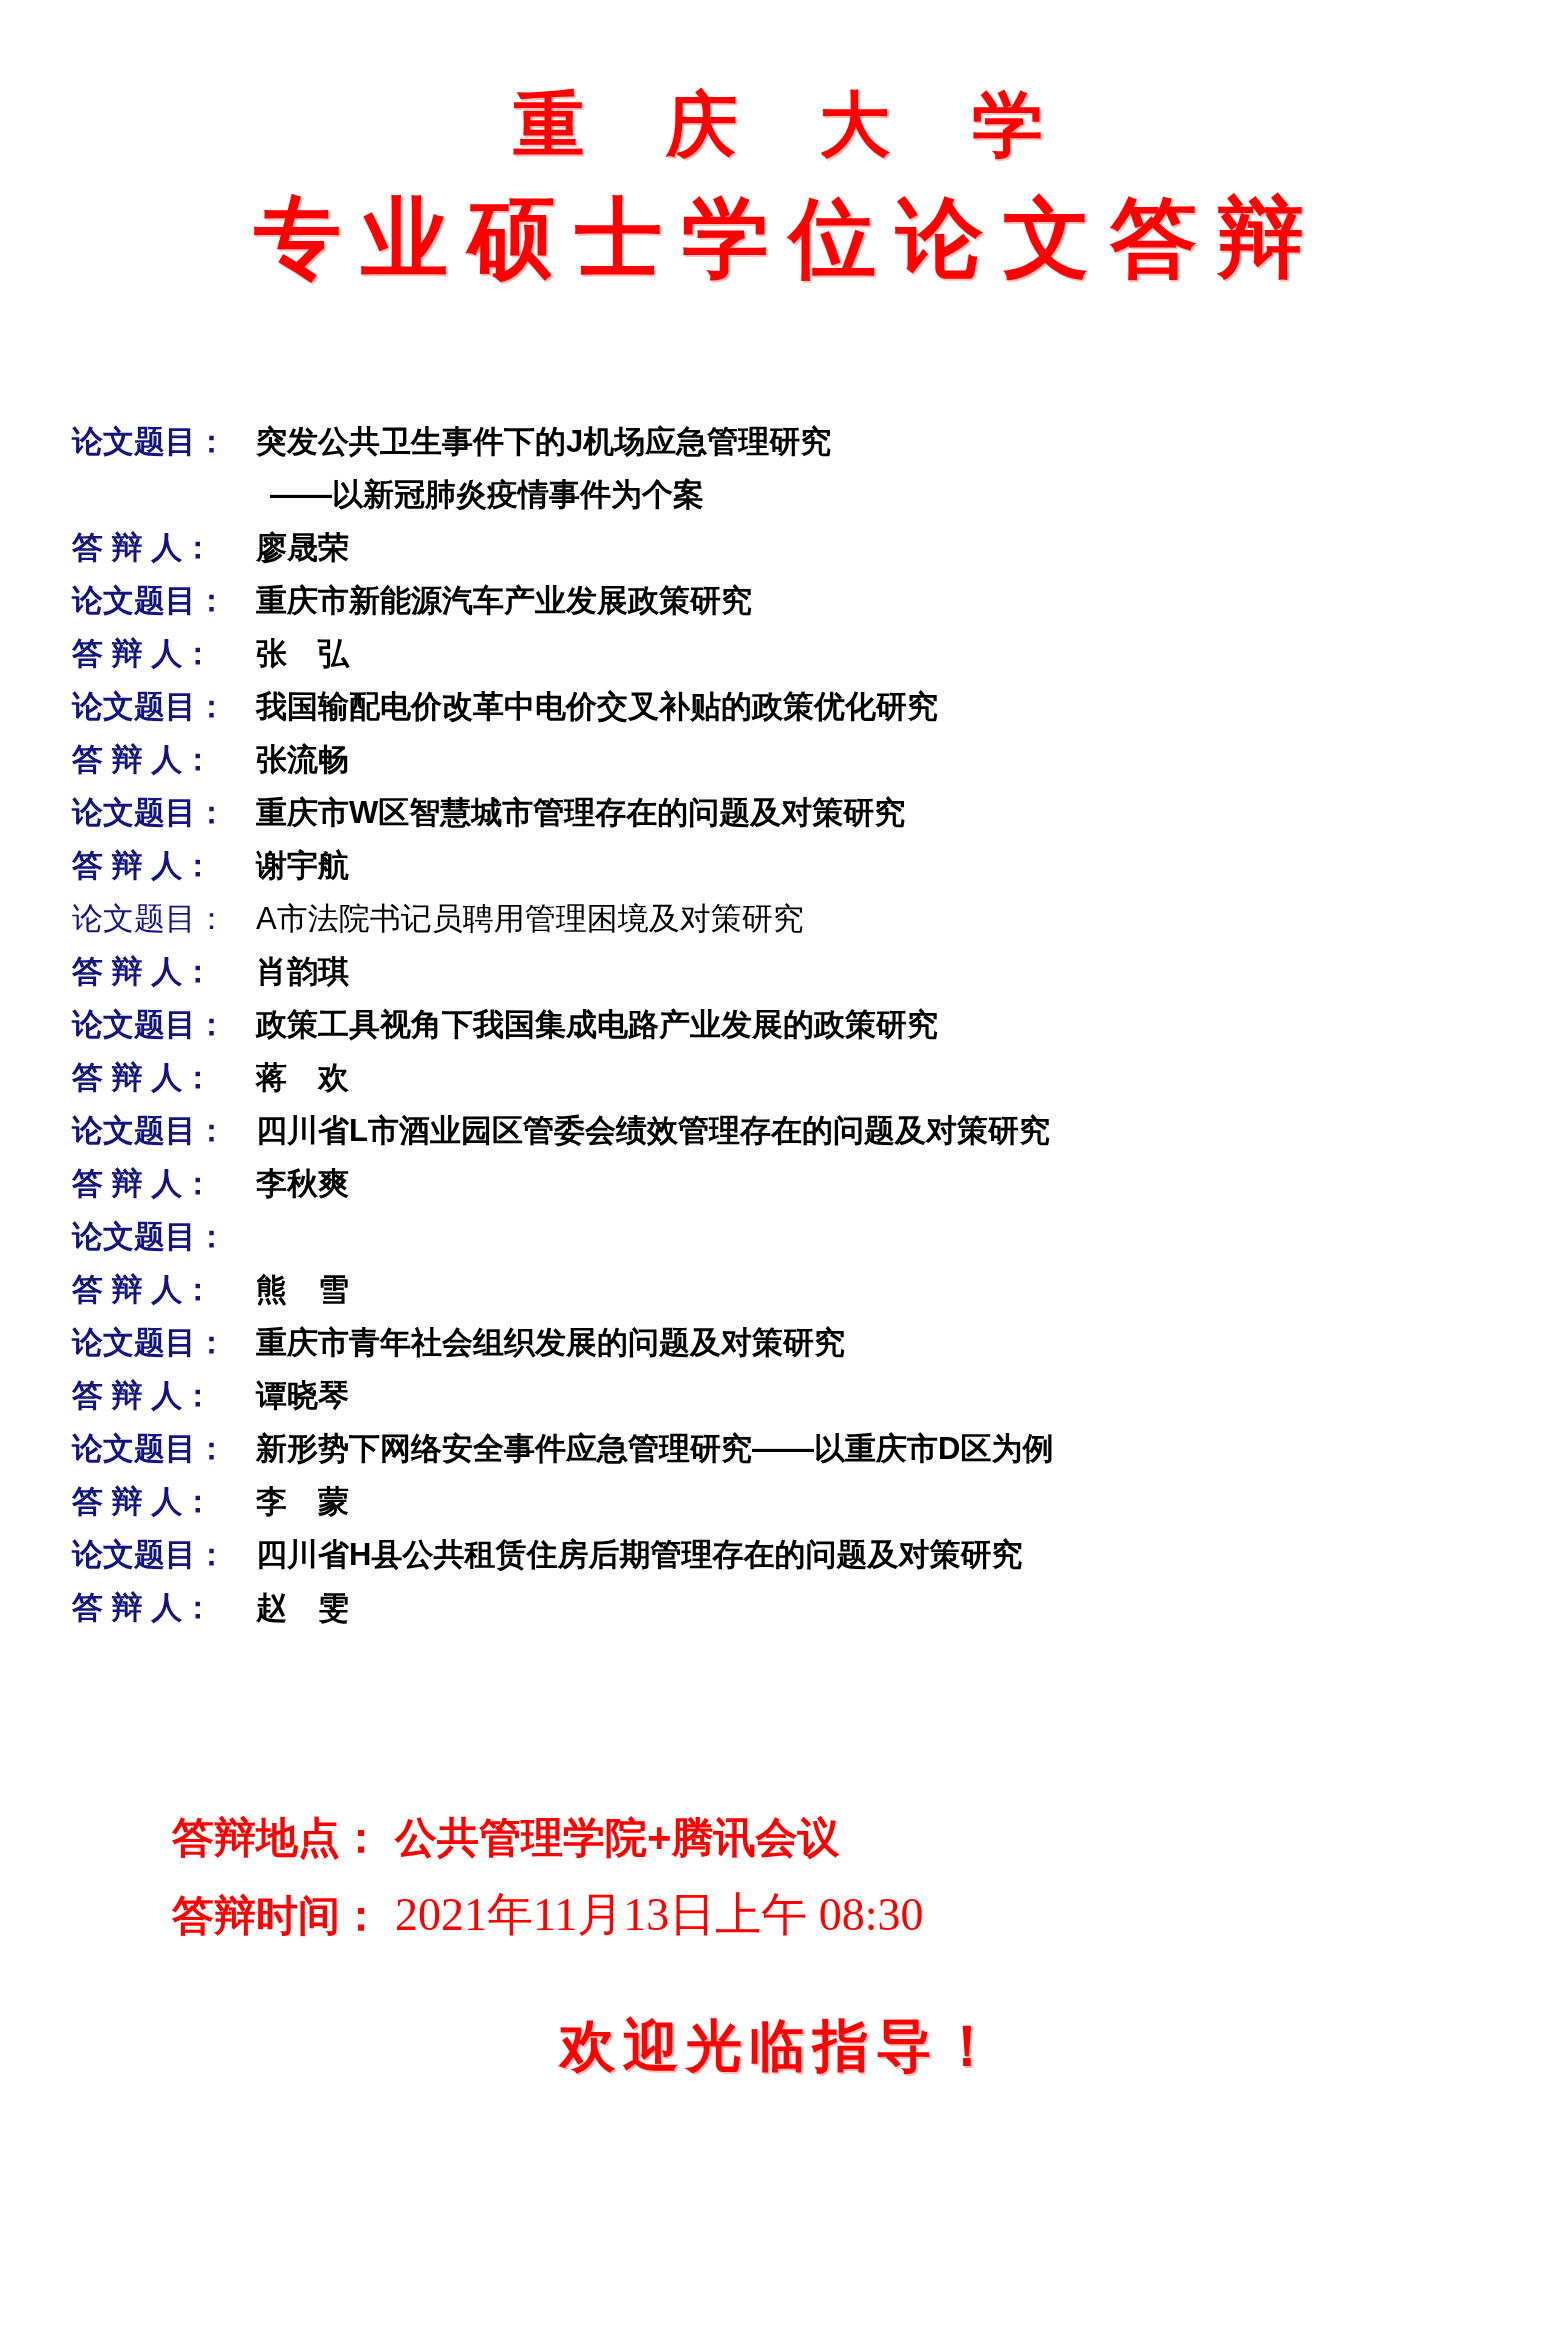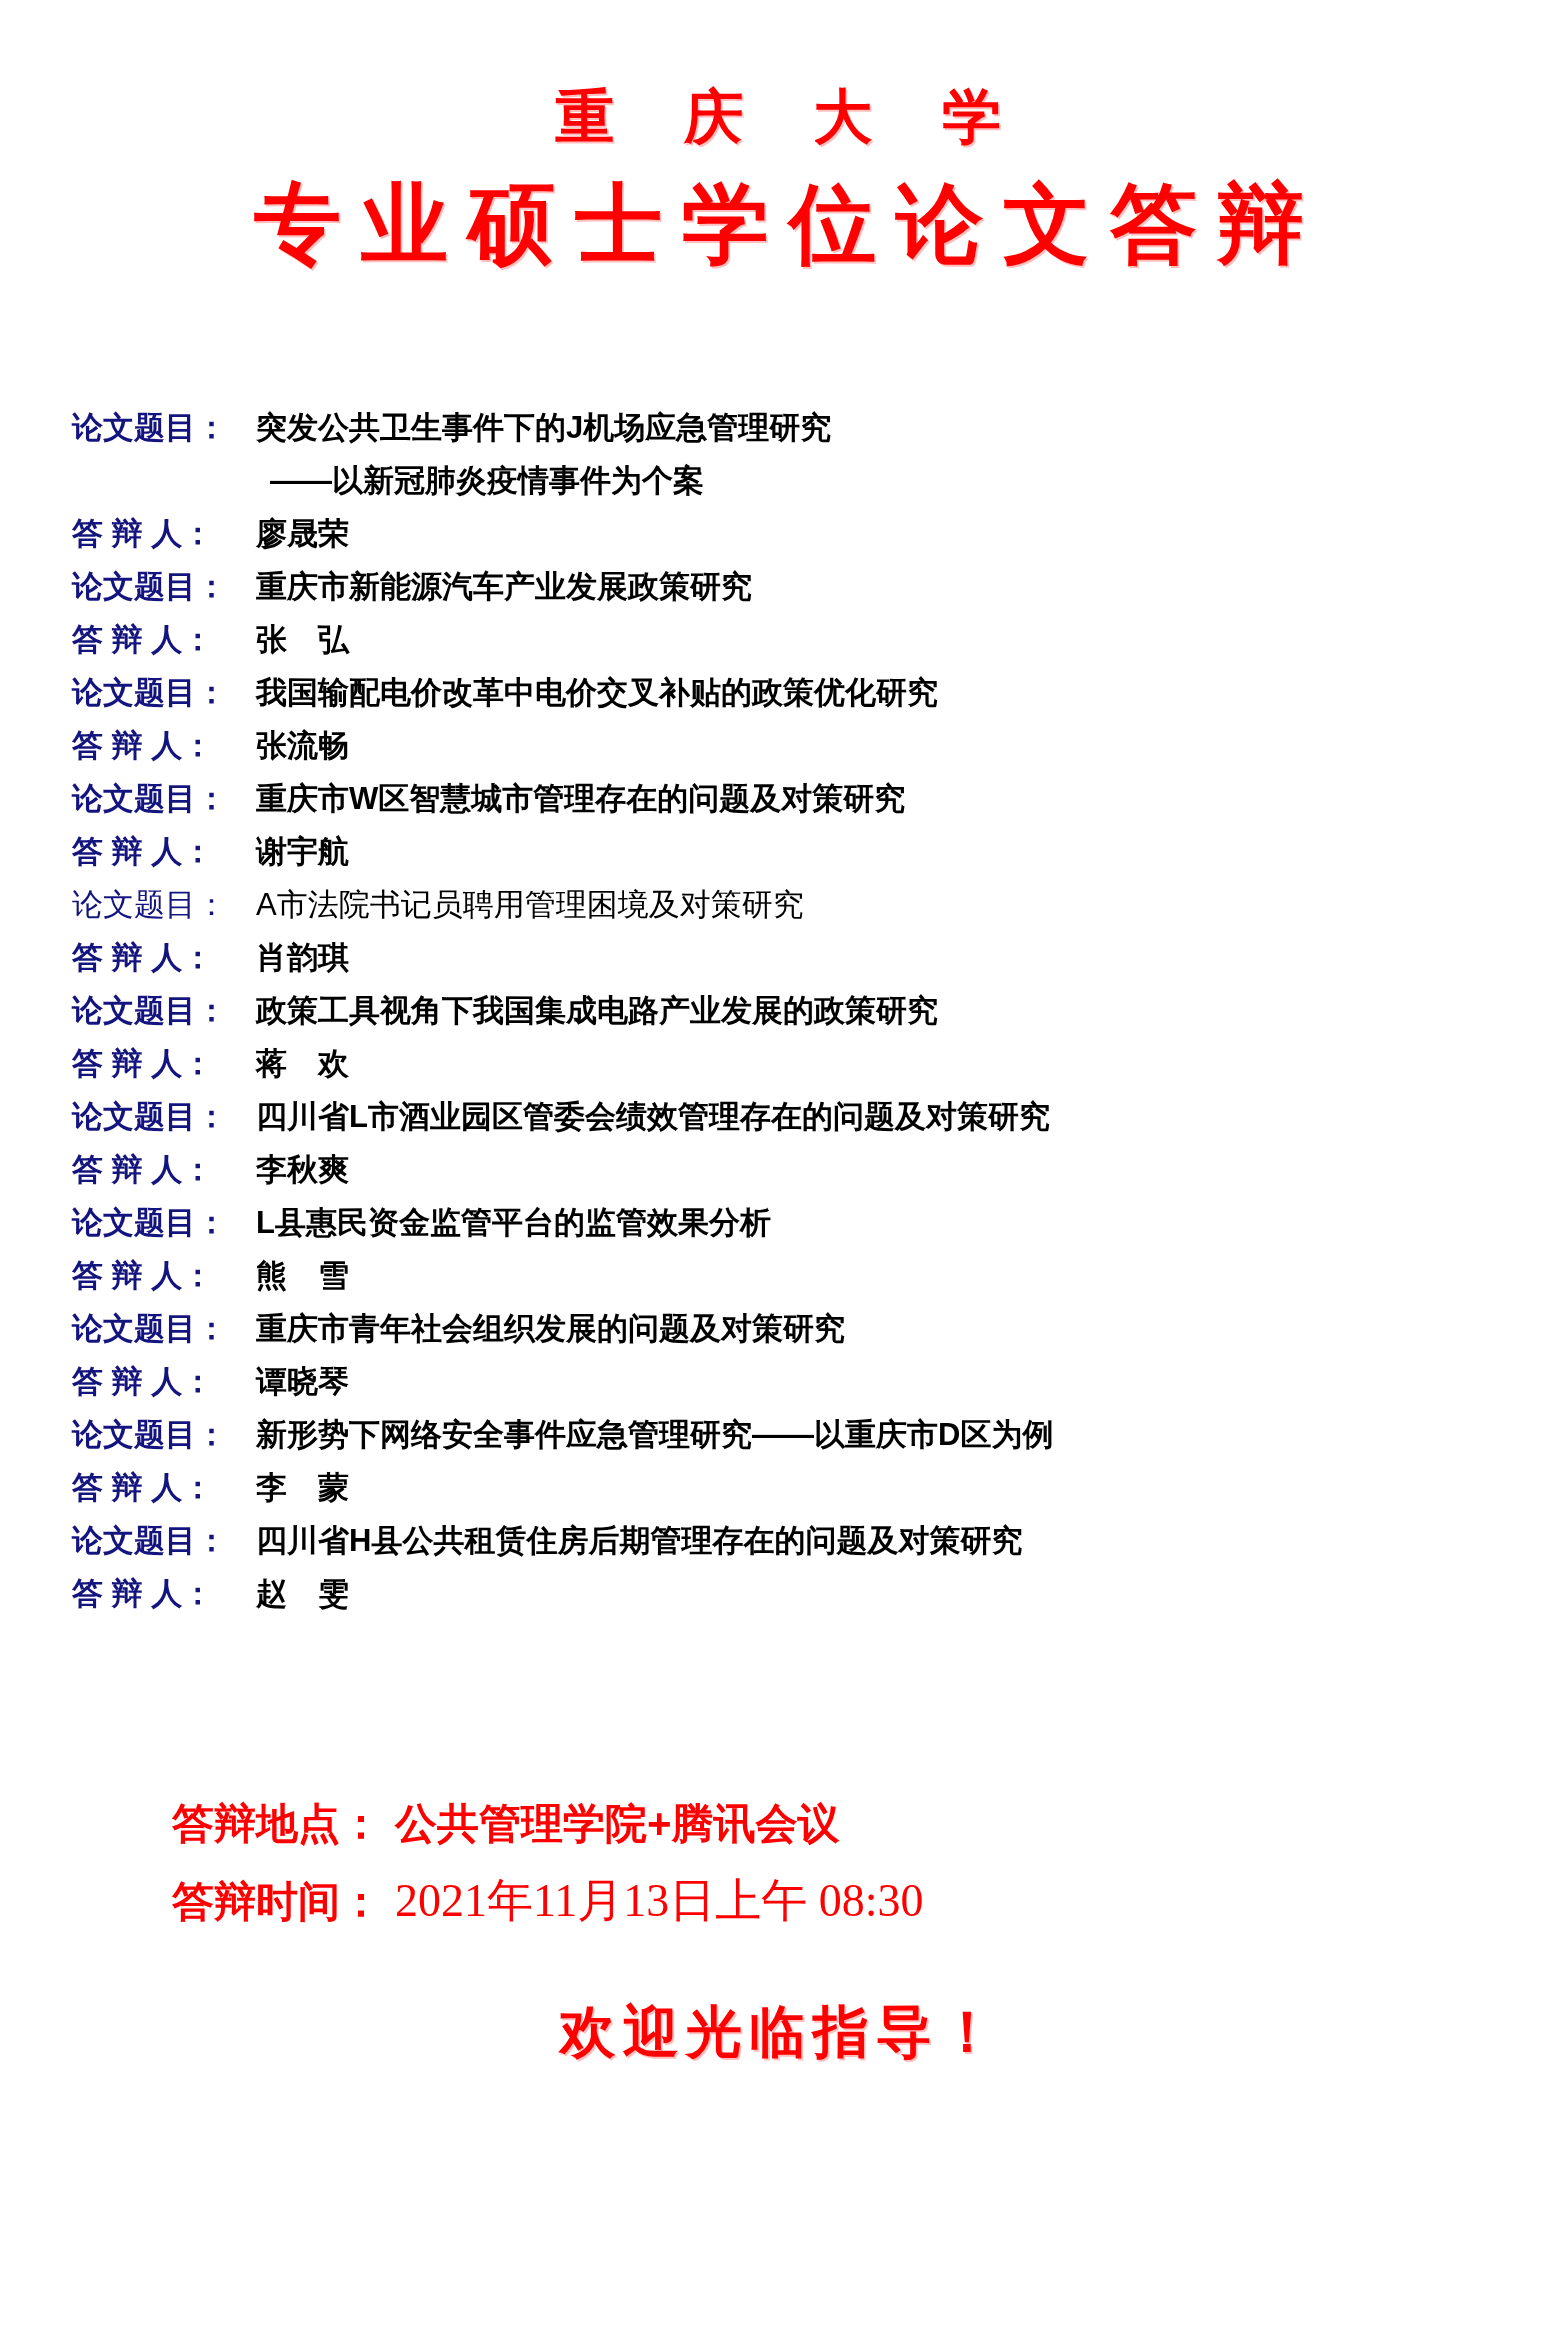--- a/index.html
+++ b/index.html
@@ -19,21 +19,21 @@
     background:var(--page-bg);
     overflow:hidden;
   }
   
   .title-block{
     padding-top:84px;
     text-align:center;
     color:var(--title-red);
   }
   .title-line1{
-    font-size:59px;
+    font-size:71px;
     font-weight:bold;
     line-height:1.15;
     letter-spacing:5.5px;
     text-shadow:1.8px 1.8px 0 rgba(254,0,0,.25);
   }
   .title-line2{
     margin-top:22px;
     font-size:87px;
     font-weight:bold;
     line-height:1.15;
@@ -196,21 +196,20 @@
 
       <div class="t-row person-row">
         <span class="row-label p-label">答 辩 人：</span>
         <span class="row-value p-value">李秋爽</span>
       </div>
     </div>
 
     <div class="thesis-item">
       <div class="t-row title-row">
         <span class="row-label t-label">论文题目：</span>
-        <span class="row-value t-value">L县惠民资金监管平台的监管效果分析</span>
       </div>
 
       <div class="t-row person-row">
         <span class="row-label p-label">答 辩 人：</span>
         <span class="row-value p-value">熊　雪</span>
       </div>
     </div>
 
     <div class="thesis-item">
       <div class="t-row title-row">

